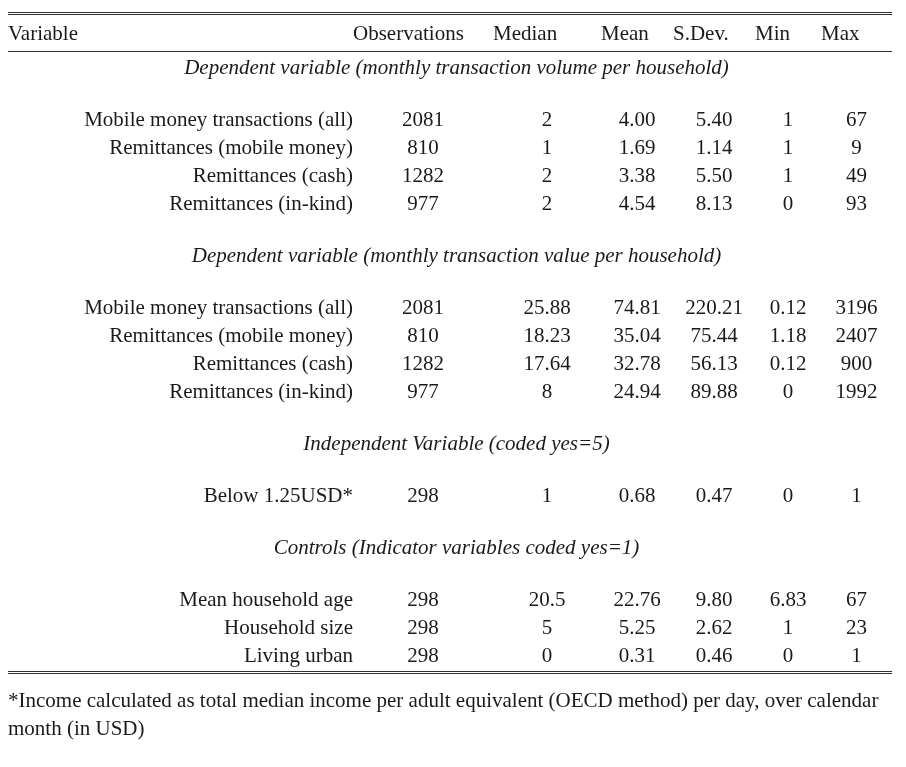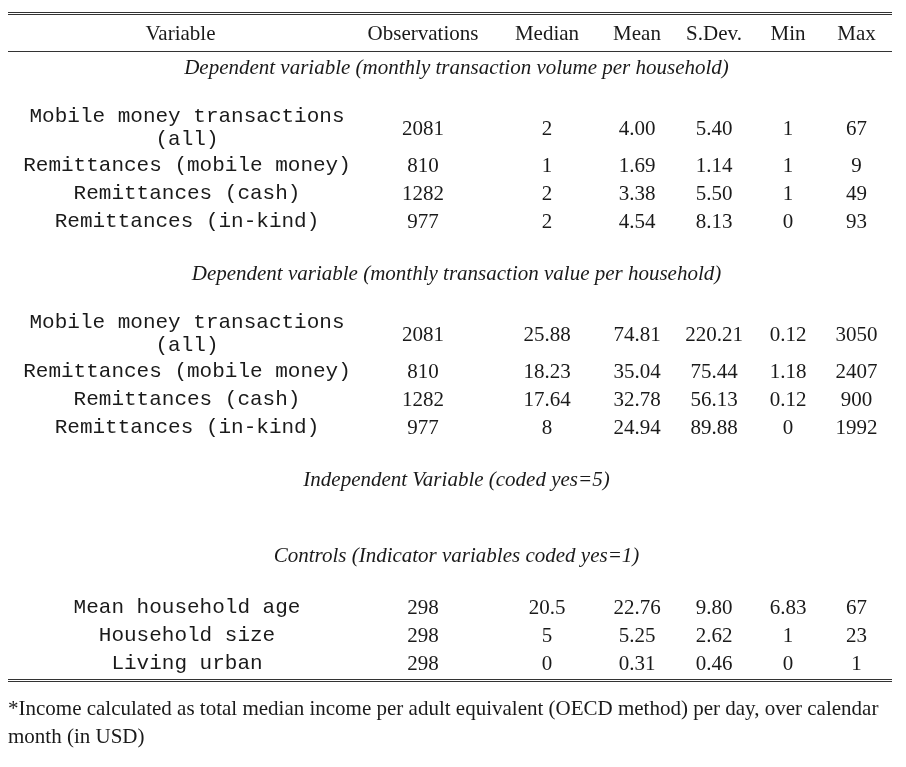--- a/index.html
+++ b/index.html
@@ -2,23 +2,23 @@
 <html><head>
 <meta charset="utf-8">
 <style>
   html, body { margin: 0; padding: 0; background: #ffffff; }
   body { width: 906px; height: 767px; overflow: hidden; font-family: "DejaVu Serif", "Liberation Serif", serif; color: #1a1a1a; }
   .wrap { position: absolute; left: 8px; top: 12px; width: 888px; }
   table { border-collapse: collapse; width: 884px; font-family: "Liberation Serif", "DejaVu Serif", serif; font-size: 21px; }
   .rule-top { border-top: 3px double #333; height: 0; width: 884px; }
   .rule-mid { border-top: 1.5px solid #333; height: 0; width: 884px; }
   .rule-bot { border-top: 3px double #333; height: 0; width: 884px; margin-top: 2px; }
-  th { font-weight: normal; height: 36px; padding: 0; text-align: center; }
+  th { font-weight: normal; height: 36px; padding: 0; text-align: left; }
   td { padding: 0; height: 28px; text-align: center; }
-  td.var { text-align: center; padding-left: 13px; font-family: Liberation Mono, monospace; }
+  td.var { text-align: right; padding-left: 13px; }
   .sec td { font-style: italic; text-align: center; padding-left: 13px; height: 30px; }
   .gap td { height: 23px; }
   .c0 { width: 345px; }
   .c1 { width: 140px; }
   .c2 { width: 108px; }
   .c3 { width: 72px; }
   .c4 { width: 82px; }
   .c5 { width: 66px; }
   .c6 { width: 71px; }
   .note { font-family: "Liberation Serif", "DejaVu Serif", serif; font-size: 21px; line-height: 28px; margin-top: 12px; padding-left: 0; }
@@ -104,21 +104,21 @@
         <tr class="gap">
           <td colspan="7"></td>
         </tr>
         <tr>
           <td class="var">Mobile money transactions (all)</td>
           <td>2081</td>
           <td>25.88</td>
           <td>74.81</td>
           <td>220.21</td>
           <td>0.12</td>
-          <td>3050</td>
+          <td>3196</td>
         </tr>
         <tr>
           <td class="var">Remittances (mobile money)</td>
           <td>810</td>
           <td>18.23</td>
           <td>35.04</td>
           <td>75.44</td>
           <td>1.18</td>
           <td>2407</td>
         </tr>
@@ -142,20 +142,29 @@
         </tr>
         <tr class="gap">
           <td colspan="7"></td>
         </tr>
         <tr class="sec">
           <td colspan="7">Independent Variable (coded yes=5)</td>
         </tr>
         <tr class="gap">
           <td colspan="7"></td>
         </tr>
+        <tr>
+          <td class="var">Below 1.25USD*</td>
+          <td>298</td>
+          <td>1</td>
+          <td>0.68</td>
+          <td>0.47</td>
+          <td>0</td>
+          <td>1</td>
+        </tr>
         <tr class="gap">
           <td colspan="7"></td>
         </tr>
         <tr class="sec">
           <td colspan="7">Controls (Indicator variables coded yes=1)</td>
         </tr>
         <tr class="gap">
           <td colspan="7"></td>
         </tr>
         <tr>

